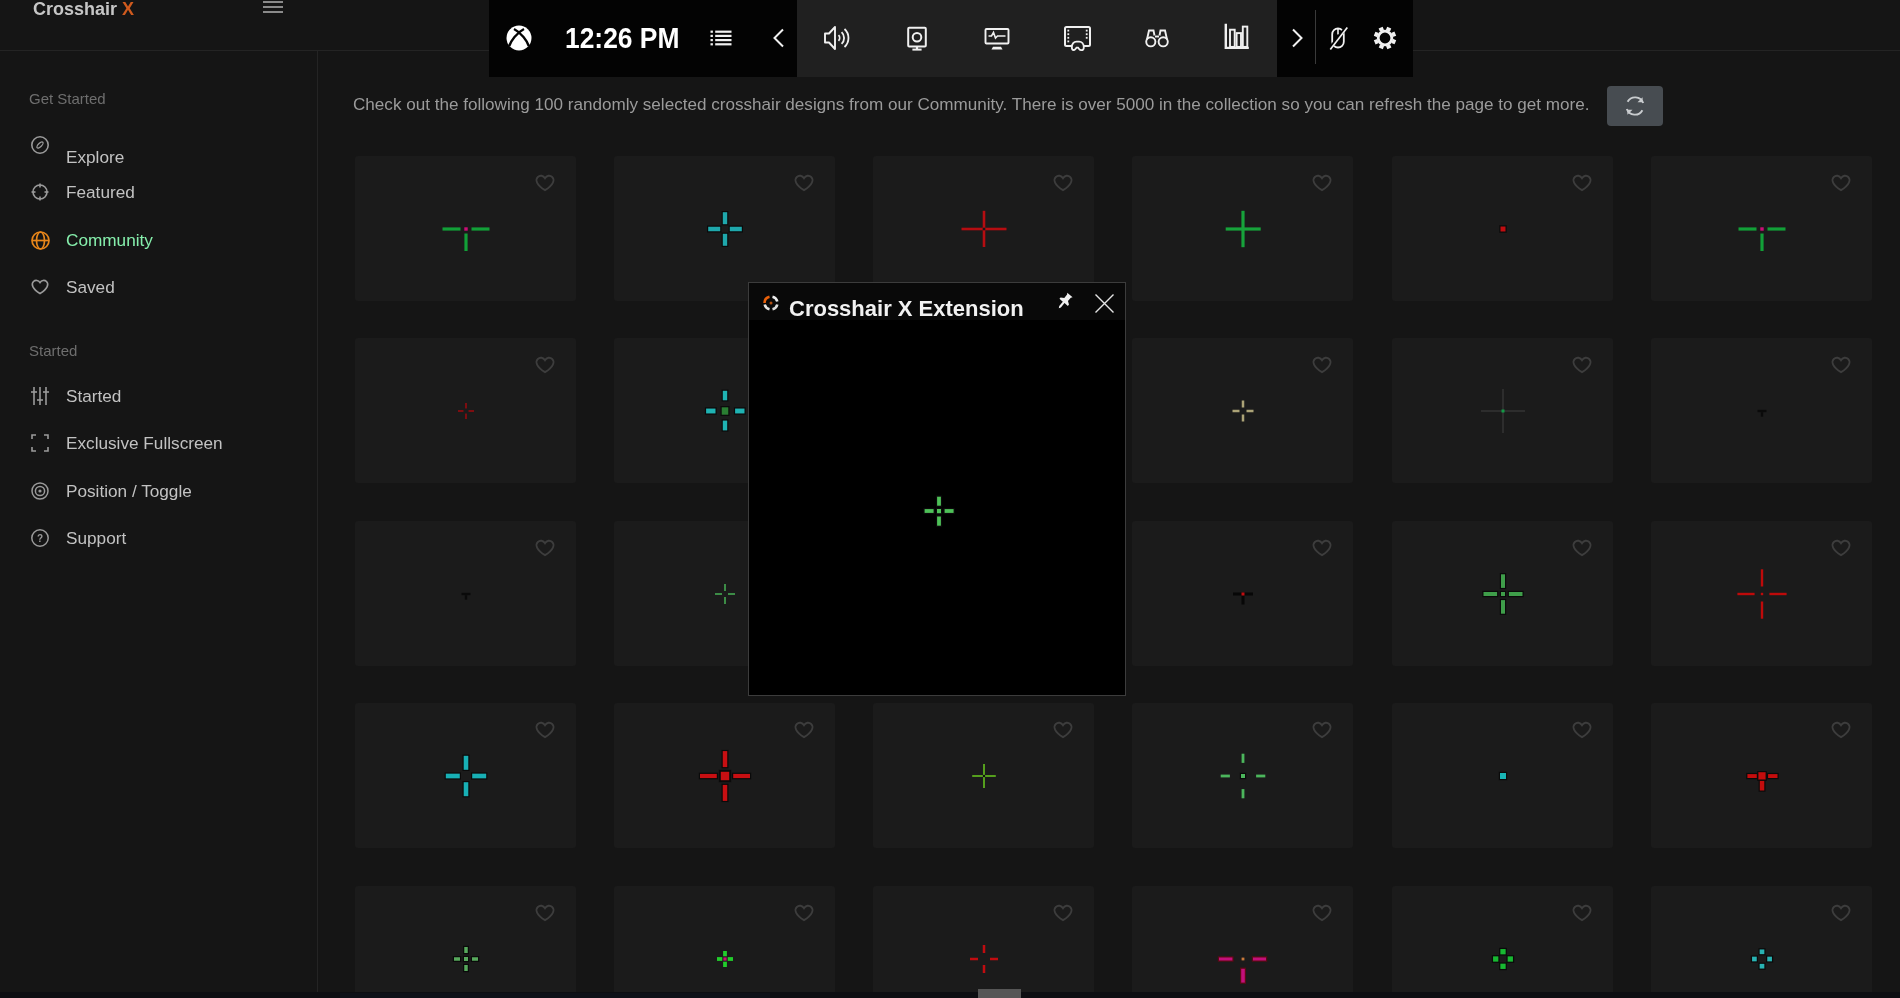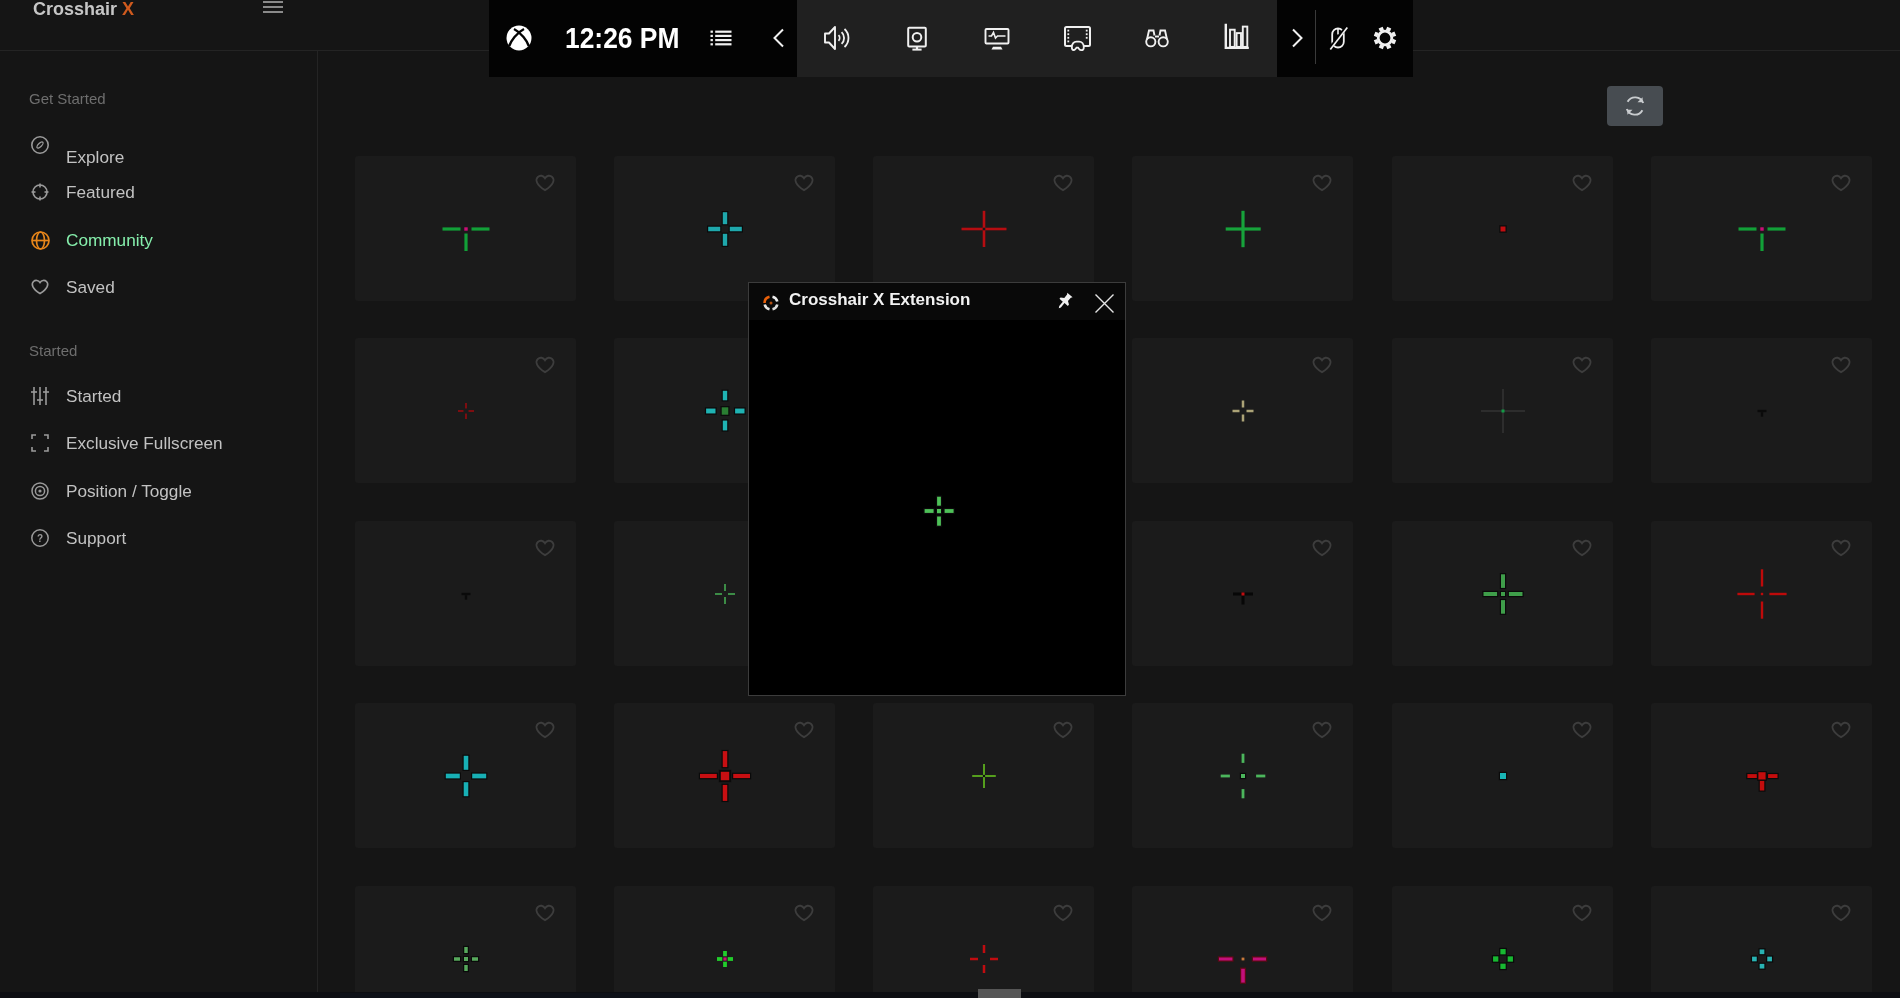--- a/index.html
+++ b/index.html
@@ -22,21 +22,21 @@
 .heart { position:absolute; right:20px; top:16px; }
 .xh { position:absolute; left:50%; top:50%; margin-left:-30px; margin-top:-30px; }
 #gb-left { position:absolute; left:489px; top:0; width:308px; height:77px; background:#030303; }
 #gb-mid { position:absolute; left:797px; top:0; width:480px; height:77px; background:#202020; }
 #gb-right { position:absolute; left:1277px; top:0; width:136px; height:77px; background:#030303; }
 #gb-time { position:absolute; left:565px; top:21px; white-space:nowrap; font-size:30px; font-weight:bold; color:#fff; transform:scaleX(0.88); transform-origin:0 0; }
 .gbicon { position:absolute; top:0; }
 #gb-div { position:absolute; left:1315px; top:10px; width:1px; height:54px; background:#3a3a3a; }
 #popup { position:absolute; left:748px; top:282px; width:378px; height:414px; background:#000; border:1px solid #3c3c3c; }
 #popup-title { position:absolute; left:0; top:0; width:100%; height:37px; background:#090909; }
-#popup-title .t { position:absolute; left:40px; top:7px; font-size:17px; font-weight:bold; color:#f2f2f2; }
+#popup-title .t { position:absolute; left:40px; top:13px; font-size:22px; font-weight:bold; color:#f2f2f2; }
 #bstrip { position:absolute; left:0; top:992px; width:1900px; height:6px; background:#0d0e12; }
 #bgray { position:absolute; left:978px; top:989px; width:43px; height:9px; background:#565656; }
 </style>
 </head>
 <body>
 <div id="app">
 <div id="topline"></div>
 <div id="sideline"></div>
 <div id="logo">Crosshair <span>X</span></div>
 <div id="hamb">
@@ -90,20 +90,21 @@
         <circle r="4.6" fill="none" stroke="#9a9a9a" stroke-width="1.5"></circle>
         <circle r="1.6" fill="#9a9a9a"></circle>
       </svg></div>
 <div class="navitem" style="top:481px;">Position / Toggle</div>
 <div class="navicon" style="top:528px;"><svg width="20" height="20" viewBox="-10 -10 20 20">
         <circle r="8.2" fill="none" stroke="#9a9a9a" stroke-width="1.5"></circle>
         <text x="0" y="3.6" text-anchor="middle" font-size="10" font-weight="bold" fill="#9a9a9a" font-family="Liberation Sans">?</text>
       </svg></div>
 <div class="navitem" style="top:528px;">Support</div>
 
+<div id="headtext">Check out the following 100 randomly selected crosshair designs from our Community. There is over 5000 in the collection so you can refresh the page to get more.</div>
 <div id="refreshbtn">
       <svg class="abs" style="left:17px; top:9px;" width="22" height="22" viewBox="-11 -11 22 22">
         <path d="M 8.2,-3 A 8.6 8.6 0 0 0 -7.4,-4.2" fill="none" stroke="#c9cccf" stroke-width="1.9"></path>
         <path d="M -8.2,3 A 8.6 8.6 0 0 0 7.4,4.2" fill="none" stroke="#c9cccf" stroke-width="1.9"></path>
         <path d="M 7.6,-8.8 v 5.1 h -5.1 z" fill="#c9cccf"></path>
         <path d="M -7.6,8.8 v -5.1 h 5.1 z" fill="#c9cccf"></path>
       </svg>
     </div>
 <div class="card" style="left:355px; top:156px;">
       <span class="heart"><svg width="22" height="22" viewBox="-10 -10 20 20">

